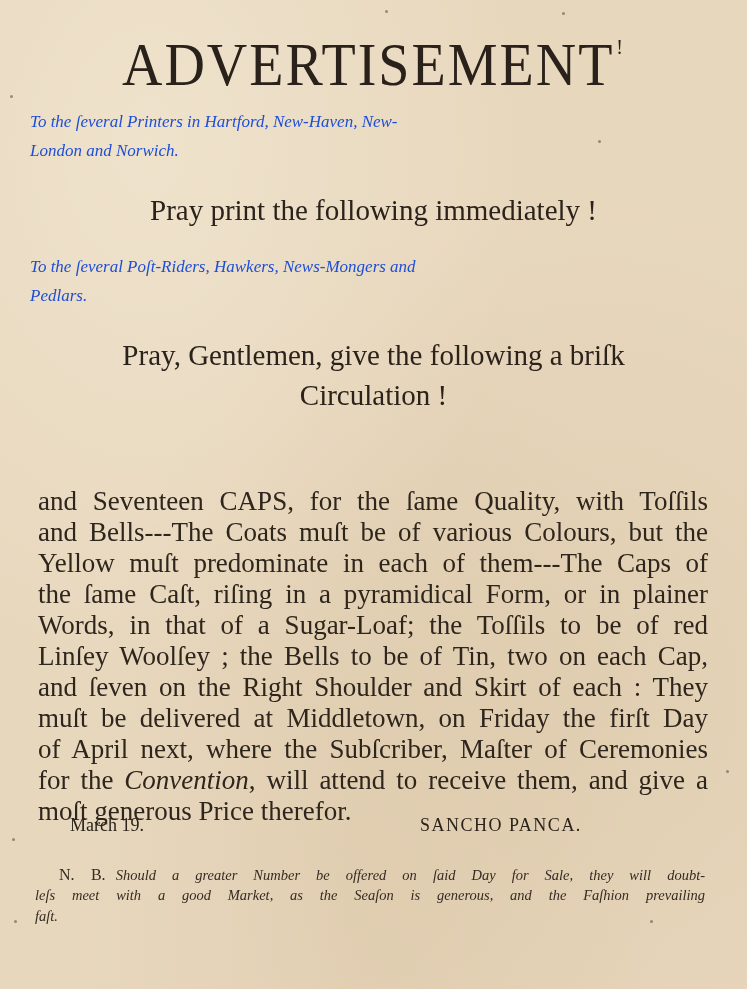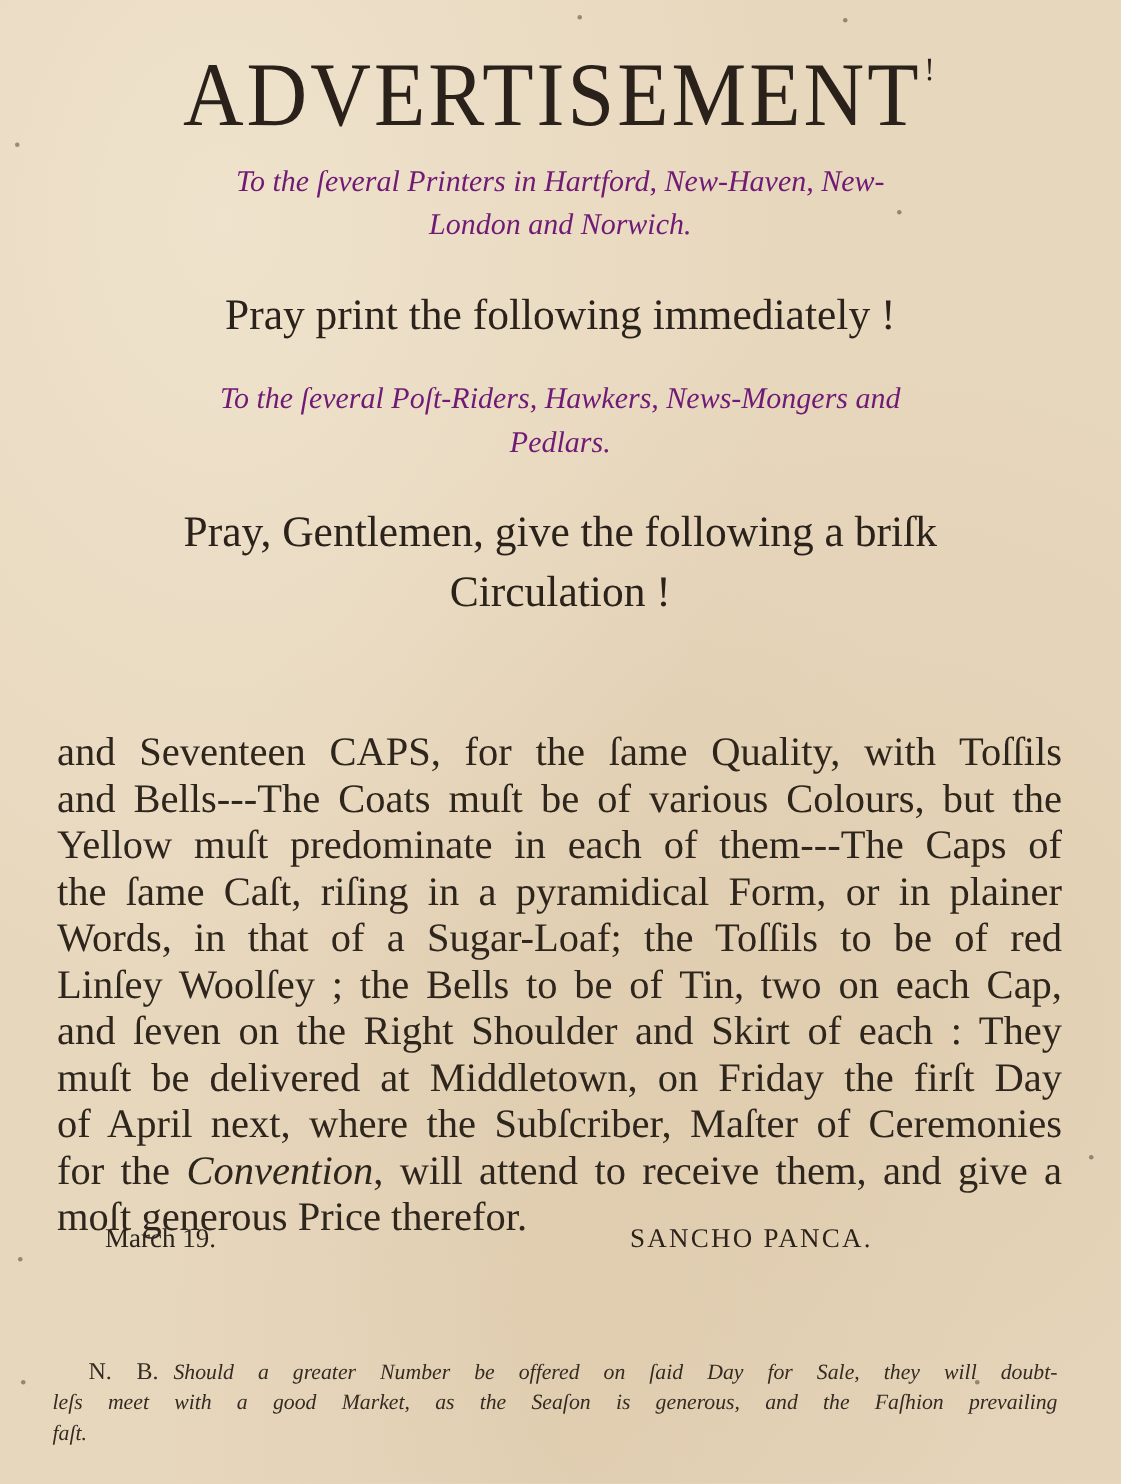--- a/index.html
+++ b/index.html
@@ -38,25 +38,25 @@
       transform: scaleY(1.08);
     }
     .headline .mark {
       font-size: 20px;
       vertical-align: 28px;
       margin-left: 2px;
     }
     .italic-block {
       position: absolute;
       left: 30px; right: 30px;
-      text-align: center;
+      text-align: left;
       font-style: italic;
-      font-size: 20px;
+      font-size: 17px;
       line-height: 29px;
-      color: #701a75;
+      color: #1d4ed8;
     }
     .it1 { top: 107px; }
     .it2 { top: 252px; }
     .sub-head {
       position: absolute;
       left: 20px; right: 20px;
       text-align: center;
       font-size: 29px;
       line-height: 40px;
       color: #2b231b;
@@ -113,21 +113,20 @@
       letter-spacing: 1.5px;
     }
     .nb {
       position: absolute;
       left: 35px;
       width: 670px;
       top: 864px;
       font-size: 14.5px;
       line-height: 21px;
       color: #342b22;
-      margin-top: 40px;
     }
     .nb .line {
       display: block;
       white-space: nowrap;
       height: 21px;
     }
     .nb .line.j {
       text-align: justify;
       text-align-last: justify;
     }

